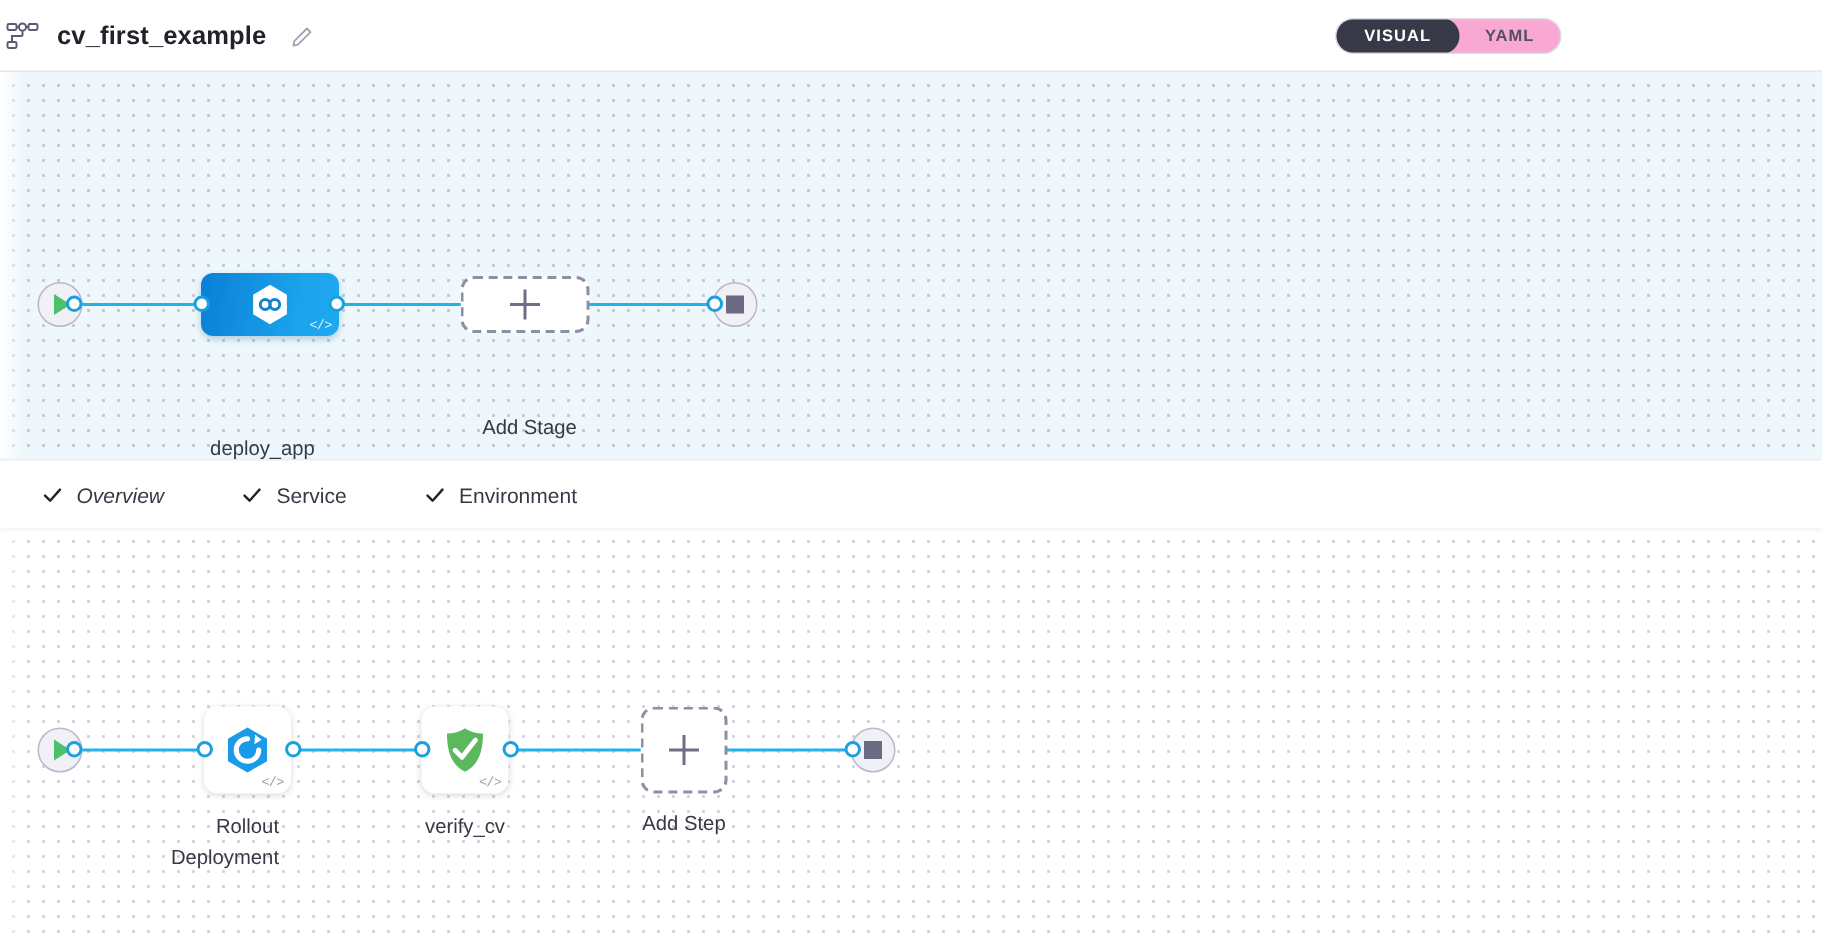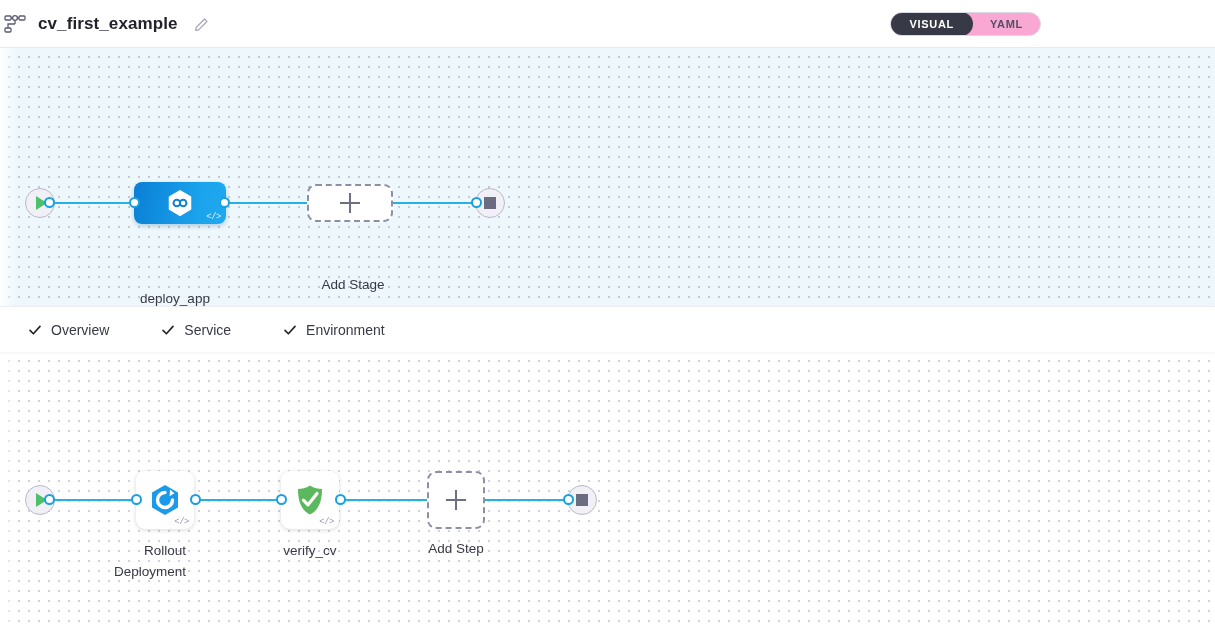--- a/index.html
+++ b/index.html
@@ -69,21 +69,21 @@
     position: absolute; left: 0; top: 306px; width: 1215px; height: 46px;
     background: #ffffff; border-top: 1px solid #ececf1;
     box-shadow: 0 1px 3px rgba(40,41,61,.06);
     display: flex; align-items: stretch; z-index: 9;
   }
   .tab {
     display: flex; align-items: center; gap: 9px;
     padding: 0 18px; margin: 0 8px; cursor: pointer; position: relative;
     font-size: 14px; color: #383946;
   }
-  .tab:first-child { margin-left: 10px; }
+  .tab:first-child { margin-left: 10px; font-style: italic; }
   .tab .check { width: 14px; height: 14px; display: block; flex: none; }
   .tab.active { font-weight: bold; color: #22222a; }
   .tab.active::after {
     content: ""; position: absolute; left: 0; right: 0; bottom: -1px;
     height: 3px; background: #0278d5;
   }
   .flow-line {
     position: absolute; height: 2px; background: #26b0e8; z-index: 1;
   }
   .port {

